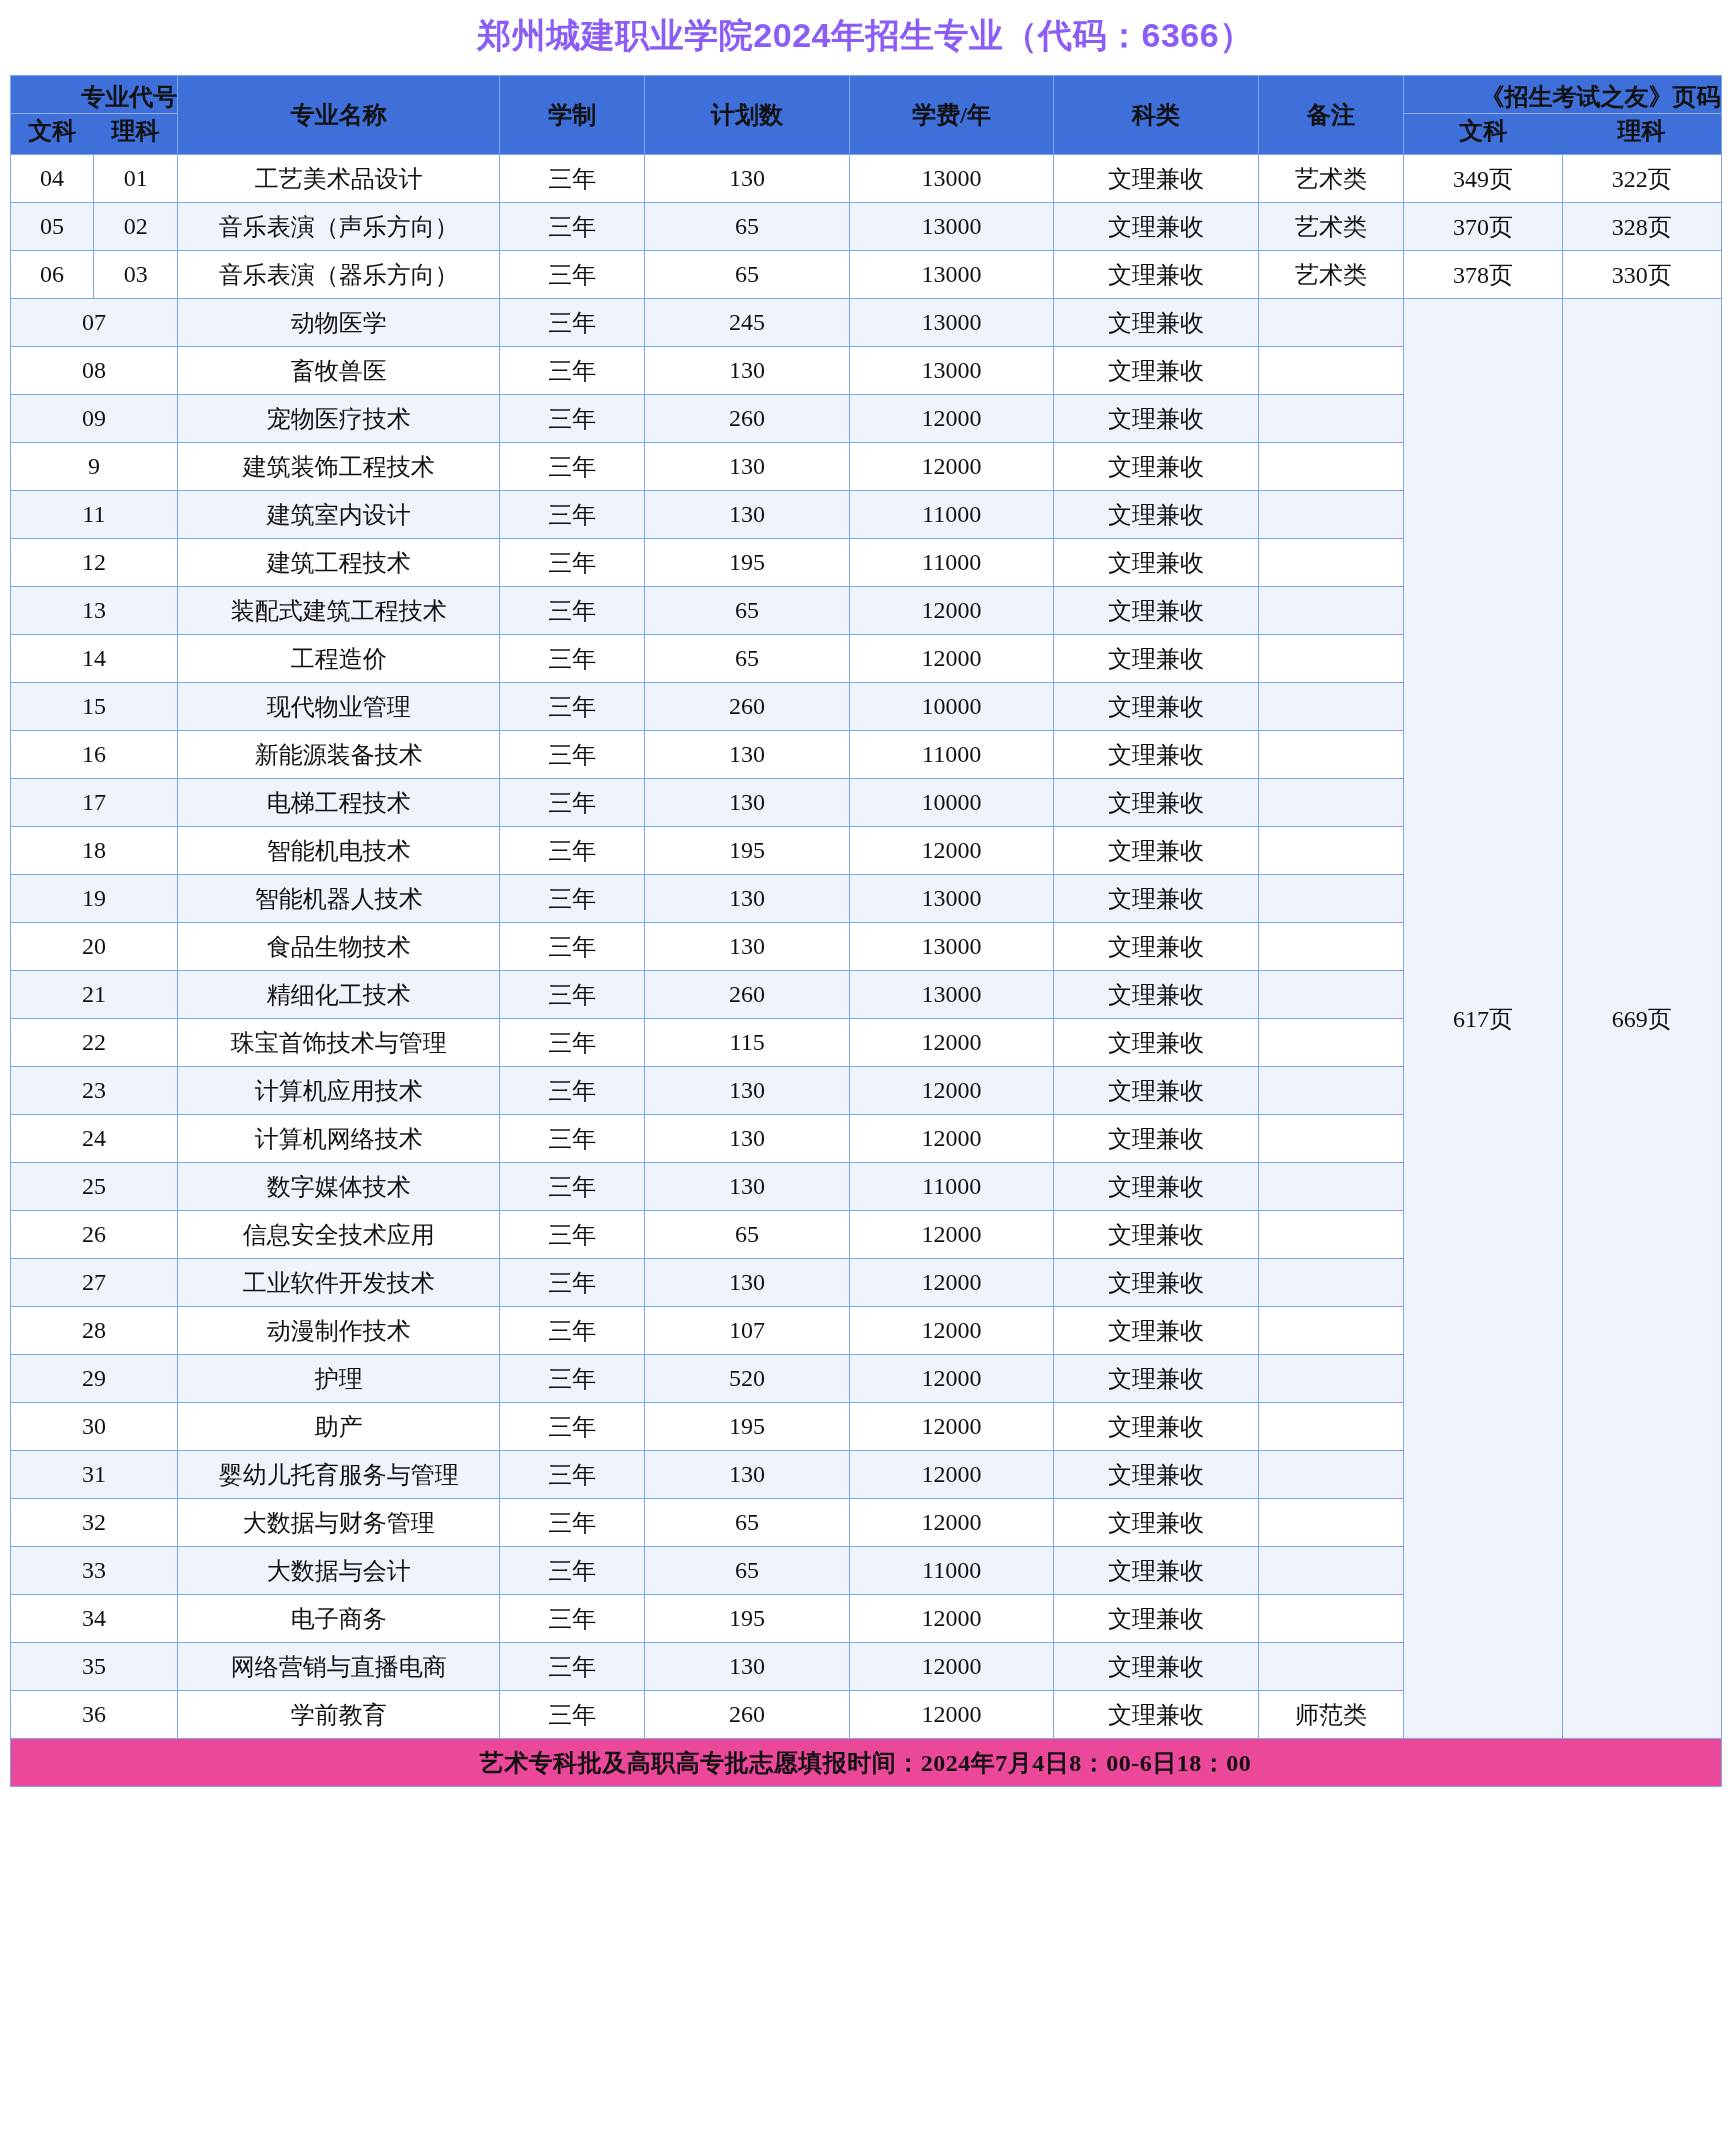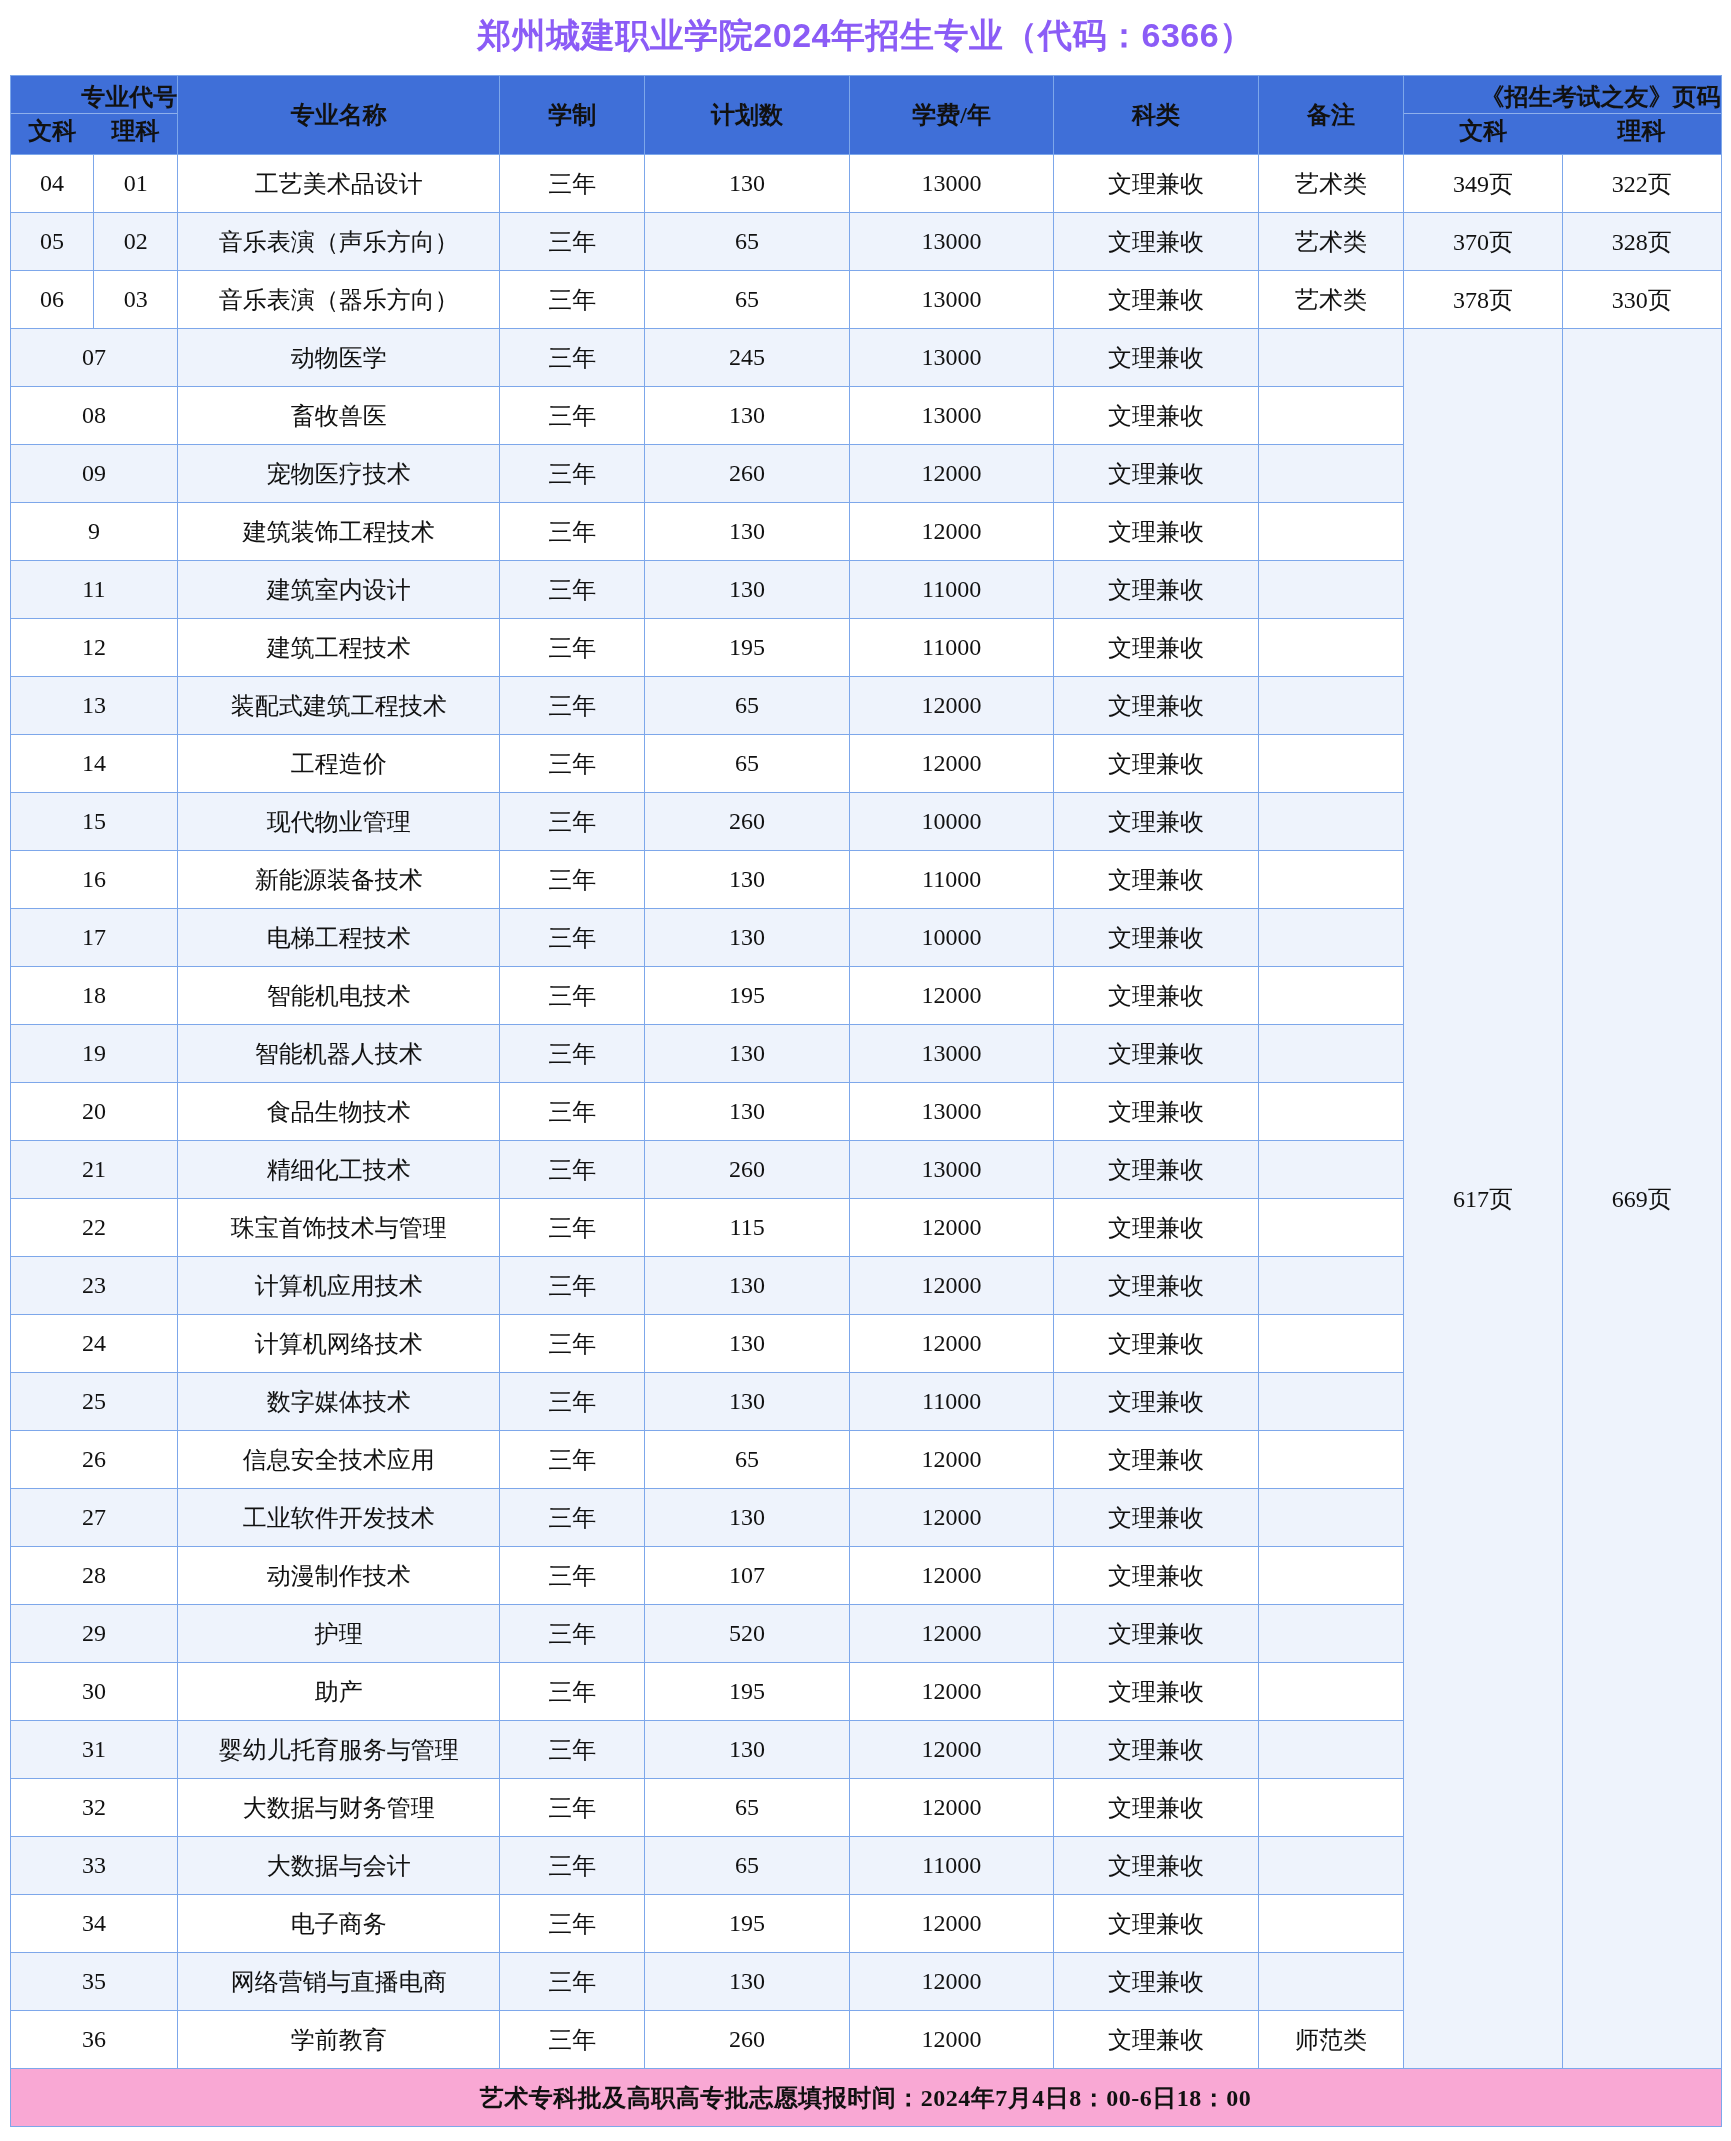--- a/index.html
+++ b/index.html
@@ -58,28 +58,28 @@
     display: flex;
   }
   .head-sub-row span {
     flex: 1 1 50%;
     display: block;
     padding: 1.9px 0 7.7px 0;
   }
   .hdr-split-top {
     border-bottom: 1px solid #8fb0ec;
   }
-  tbody tr { height: 58px; }
+  tbody tr { height: 48px; }
   tbody tr.band-a td { background: #ffffff; }
   tbody tr.band-b td { background: #eef3fc; }
   td.code { width: 75px; }
   td.name { text-align: center; }
   td.pages { font-size: 24px; }
   .footer-row td {
-    background: #f9a8d4;
+    background: #ec4899;
     font-size: 25px;
     font-weight: bold;
     font-family: "Liberation Sans", sans-serif;
     padding: 17.3px 0;
     letter-spacing: 0.5px;
   }
   col.c-wen  { width: 75px; }
   col.c-li   { width: 75px; }
   col.c-name { width: 288px; }
   col.c-len  { width: 130px; }

